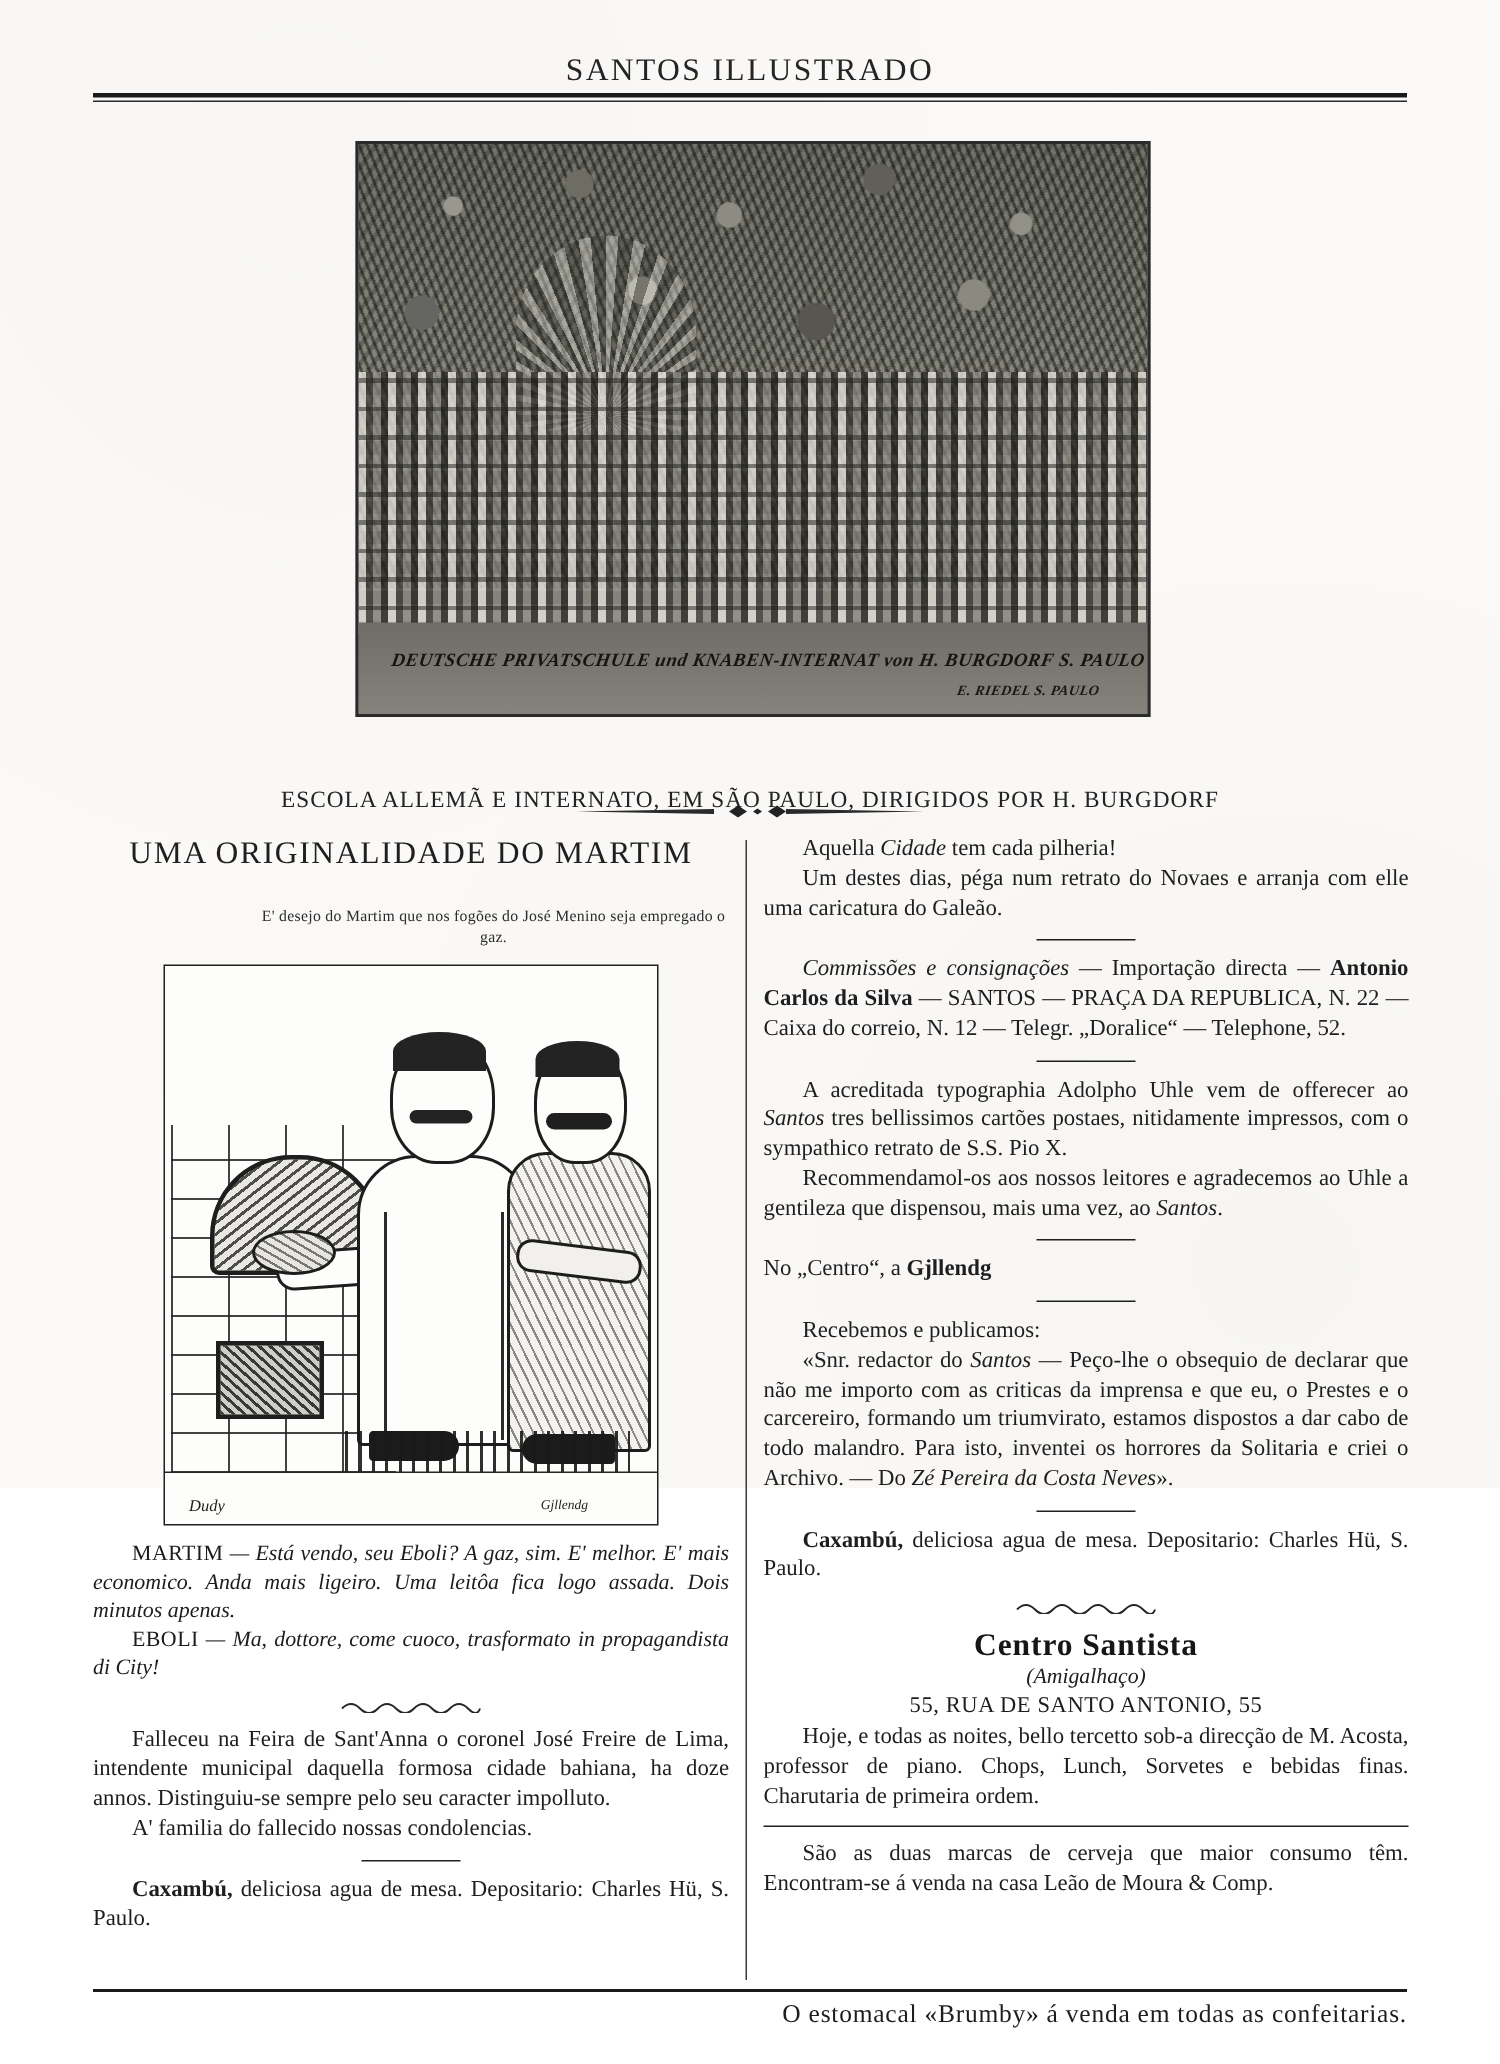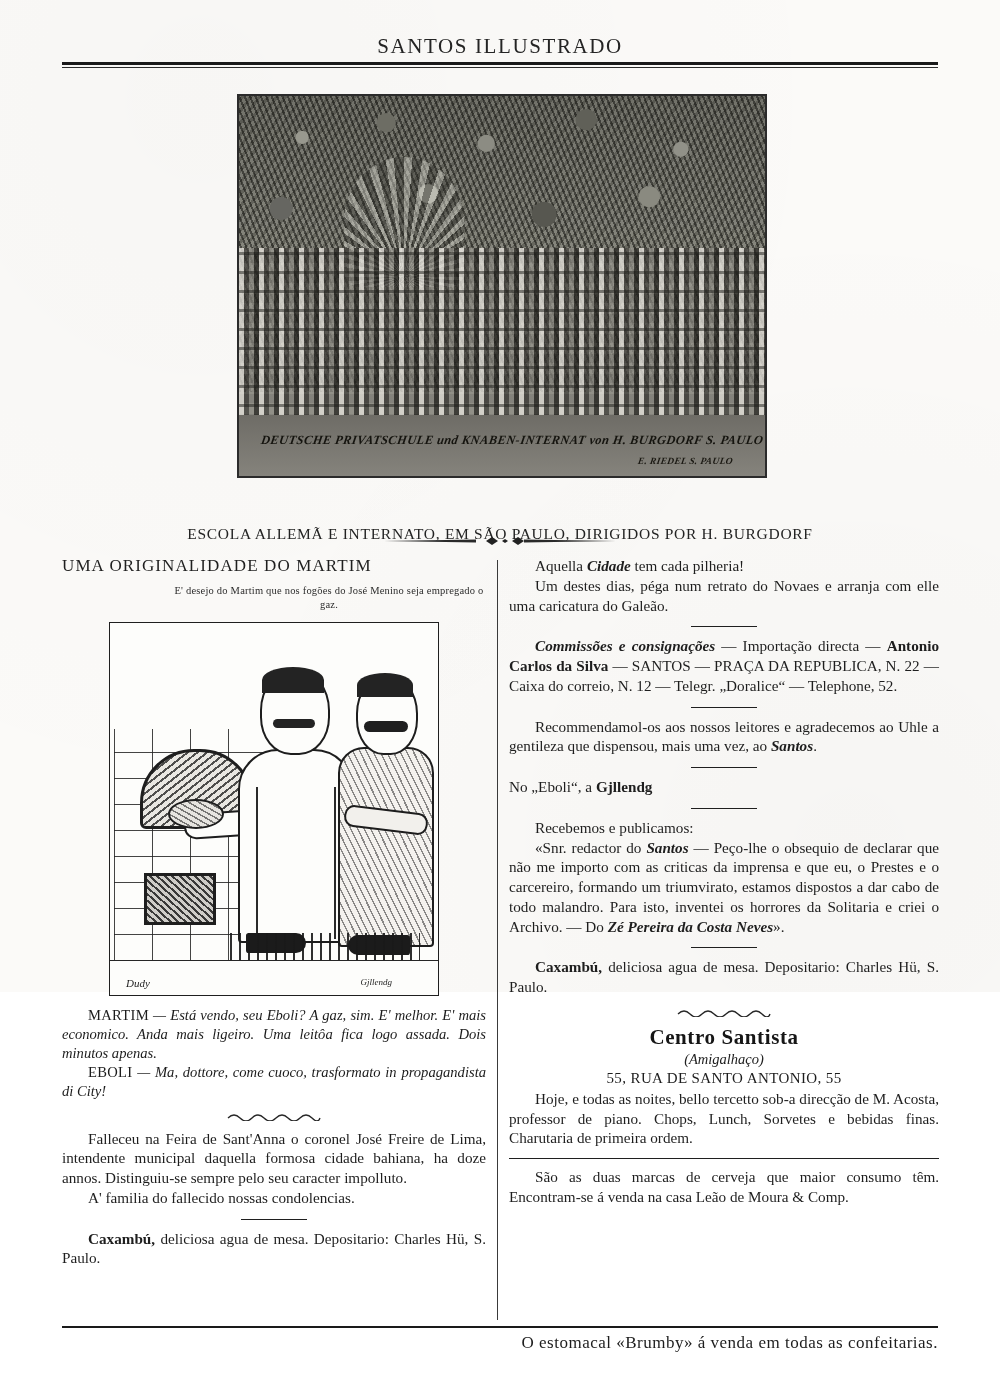--- a/index.html
+++ b/index.html
@@ -165,24 +165,25 @@
   .col-left {
     position: absolute;
     left: 62px; top: 556px; width: 424px;
   }
   .col-right {
     position: absolute;
     left: 509px; top: 556px; width: 430px;
   }
 
   .sec-head {
-    font-size: 17px;
+    text-align: center;
+    font-size: 21px;
     letter-spacing: 1.1px;
     color: #1f1f1f;
-    margin: 0 0 8px 0;
+    margin: 0 0 24px 0;
   }
   .epigraph {
     font-size: 10.5px;
     line-height: 1.32;
     text-align: center;
     color: #2c2c2c;
     margin: 0 0 10px 110px;
     letter-spacing: 0.2px;
   }
 
@@ -331,21 +332,21 @@
   p.dlg {
     margin: 0;
     font-size: 14.6px;
     line-height: 1.30;
     text-align: justify;
     text-indent: 26px;
     font-style: italic;
     color: #1c1c1c;
   }
   .spk { font-variant: small-caps; font-style: normal; letter-spacing: 0.3px; }
-  .it { font-style: italic; font-weight: bold; }
+  .it { font-style: italic; }
   .bd { font-weight: bold; }
   .dlg-block { margin-top: 10px; }
 
   .short-rule {
     width: 66px; height: 0;
     border-top: 1.6px solid #1f1f1f;
     margin: 11px auto 9px auto;
   }
   .wavy {
     margin: 10px auto 8px auto;
@@ -499,25 +500,26 @@
 
     <p class="body">Aquella <span class="it">Cidade</span> tem cada pilheria!</p>
     <p class="body">Um destes dias, péga num retrato do Novaes e arranja com elle uma caricatura do Galeão.</p>
 
     <div class="short-rule"></div>
 
     <p class="body"><span class="it">Commissões e consignações</span><span> — Importação directa — </span><span class="bd">Antonio Carlos da Silva</span><span> — SANTOS — </span><span class="sc">PRAÇA DA REPUBLICA</span><span>, N. 22 — Caixa do correio, N. 12 — Telegr. „Doralice“ — Telephone, 52.</span></p>
 
     <div class="short-rule"></div>
 
+    <p class="body">A acreditada typographia Adolpho Uhle vem de offerecer ao <span class="it">Santos</span> tres bellissimos cartões postaes, nitidamente impressos, com o sympathico retrato de S.S. Pio X.</p>
     <p class="body">Recommendamol-os aos nossos leitores e agradecemos ao Uhle a gentileza que dispensou, mais uma vez, ao <span class="it">Santos</span>.</p>
 
     <div class="short-rule"></div>
 
-    <p class="body" style="text-indent:0"><span>No „Eboli“, a </span><span class="bd">Gjllendg</span></p>
+    <p class="body" style="text-indent:0"><span>No „Centro“, a </span><span class="bd">Gjllendg</span></p>
 
     <div class="short-rule"></div>
 
     <p class="body">Recebemos e publicamos:</p>
     <p class="body"><span>«Snr. redactor do </span><span class="it">Santos</span><span> — Peço-lhe o obsequio de declarar que não me importo com as criticas da imprensa e que eu, o Prestes e o carcereiro, formando um triumvirato, estamos dispostos a dar cabo de todo malandro. Para isto, inventei os horrores da Solitaria e criei o Archivo. — Do </span><span class="it">Zé Pereira da Costa Neves</span><span>».</span></p>
 
     <div class="short-rule"></div>
 
     <p class="body"><span class="bd">Caxambú,</span><span> deliciosa agua de mesa. Depositario: Charles Hü, S. Paulo.</span></p>
 

